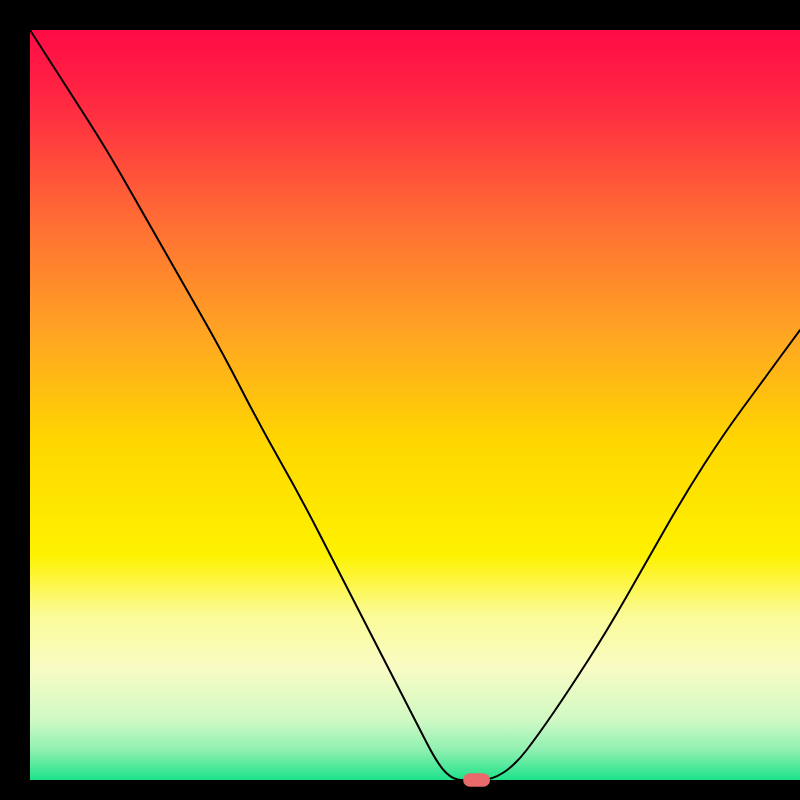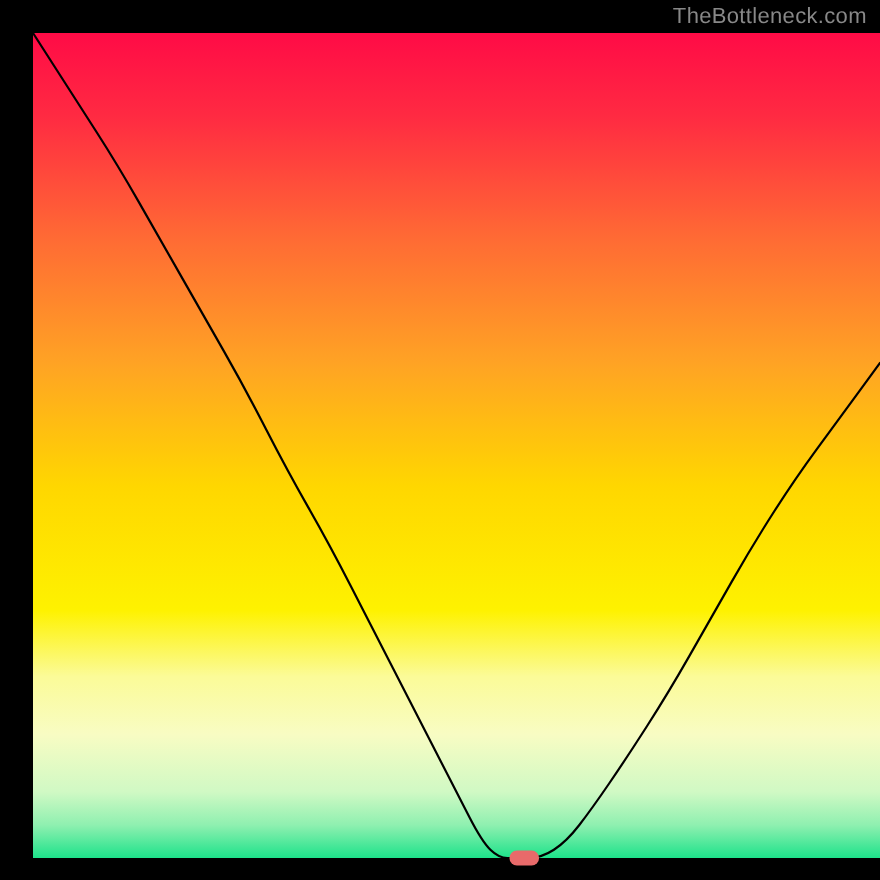--- a/index.html
+++ b/index.html
@@ -29,21 +29,20 @@
   svg {
     position: absolute;
     top: 0;
     left: 0;
   }
 </style>
 </head>
 <body>
 
 <div class="container">
-  <div class="watermark">TheBottleneck.com</div>
   <svg id="chart-svg" width="800" height="800">
       <defs>
         <linearGradient id="bg-grad" x1="0" y1="0" x2="0" y2="1">
           <stop offset="0%" stop-color="#ff0b46"></stop>
           <stop offset="10%" stop-color="#ff2a42"></stop>
           <stop offset="25%" stop-color="#ff6b34"></stop>
           <stop offset="40%" stop-color="#ffa324"></stop>
           <stop offset="55.00000000000001%" stop-color="#ffd700"></stop>
           <stop offset="70%" stop-color="#fef200"></stop>
           <stop offset="78%" stop-color="#fbfb98"></stop>

